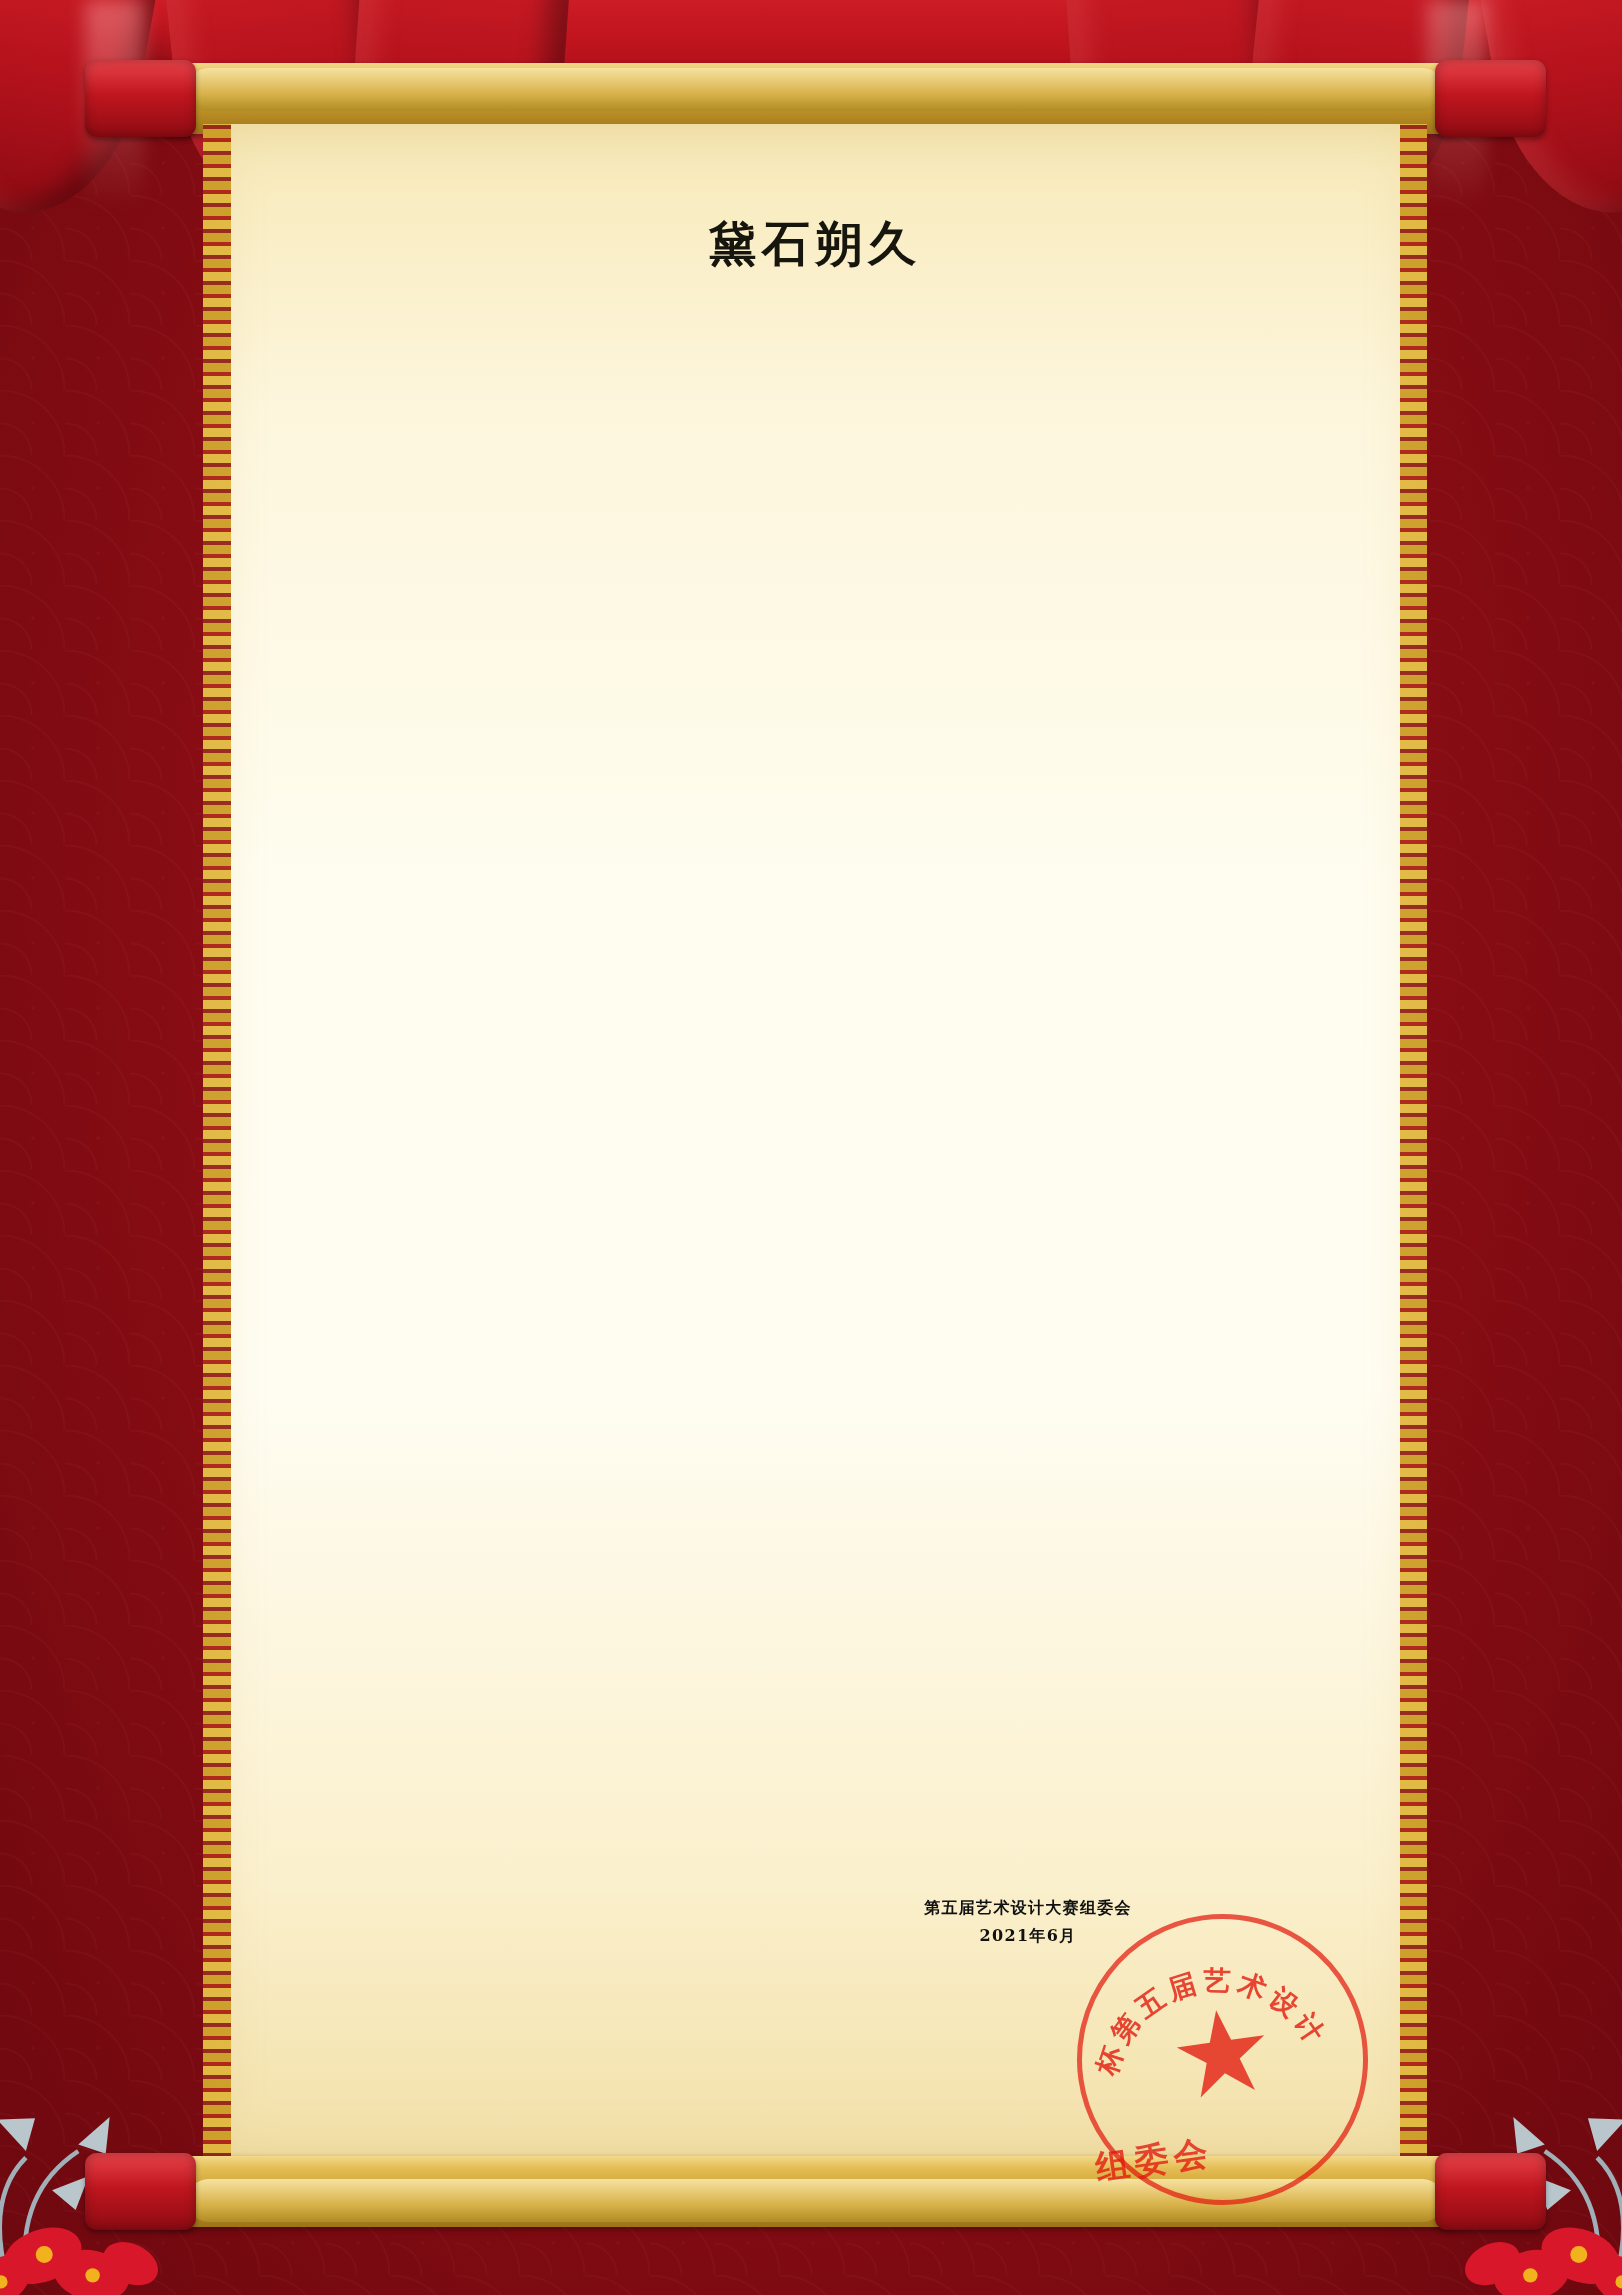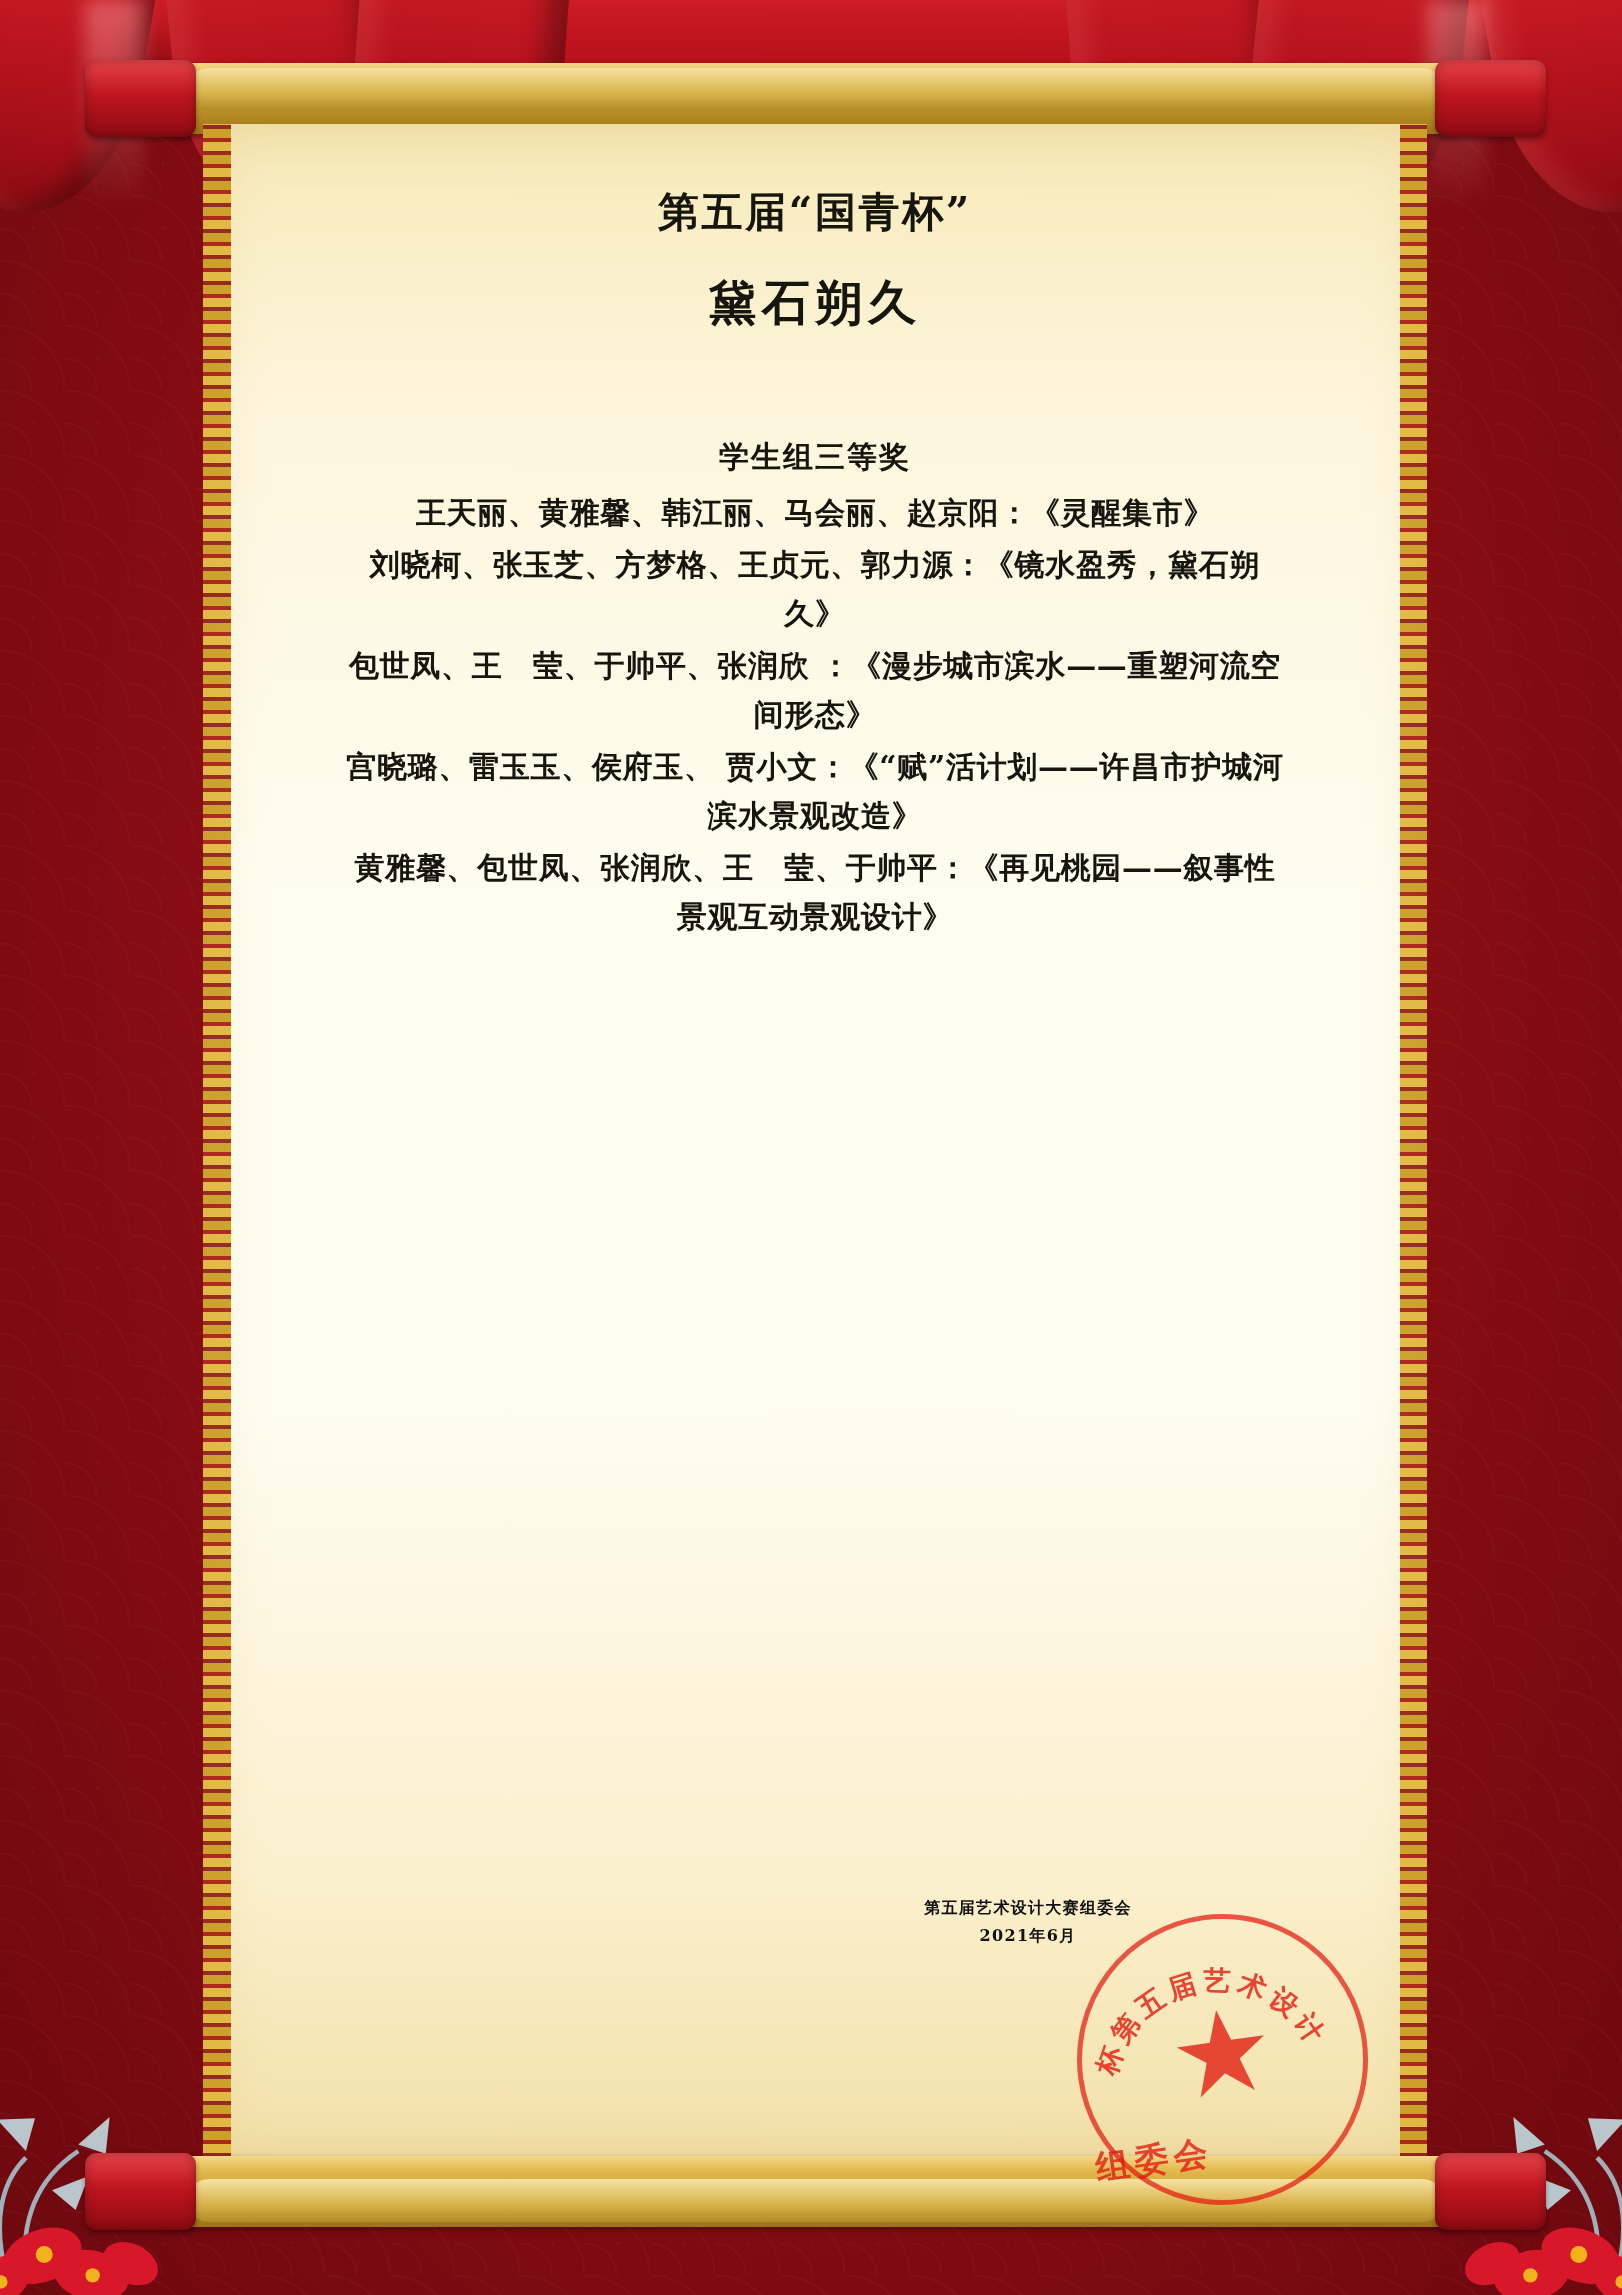--- a/index.html
+++ b/index.html
@@ -315,33 +315,24 @@
     <div class="rod-curl top"></div>
     <div class="rod-cap l"></div>
     <div class="rod-cap r"></div>
   </div>
 
   <div class="paper">
     <div class="paper-edge l"></div>
     <div class="paper-edge r"></div>
 
     <div class="content">
-      <div class="title-line">第五届“国青杯”</div>
 
 
       <div class="school">黛石朔久</div>
 
-      <div class="award-group">
-        <div class="group-title">学生组三等奖</div>
-        <div class="entry">王天丽、黄雅馨、韩江丽、马会丽、赵京阳：《灵醒集市》</div>
-        <div class="entry">刘晓柯、张玉芝、方梦格、王贞元、郭力源：《镜水盈秀，黛石朔久》</div>
-        <div class="entry">包世凤、王　莹、于帅平、张润欣 ：《漫步城市滨水——重塑河流空间形态》</div>
-        <div class="entry">宫晓璐、雷玉玉、侯府玉、 贾小文：《“赋”活计划——许昌市护城河滨水景观改造》</div>
-        <div class="entry">黄雅馨、包世凤、张润欣、王　莹、于帅平：《再见桃园——叙事性景观互动景观设计》</div>
-      </div>
     </div>
 
     <div class="seal-block">
       <div class="seal-text">第五届艺术设计大赛组委会</div>
       <div class="seal-text">2021年6月</div>
     </div>
 
     <div class="seal">
       <div class="seal-inner"></div>
       <div class="seal-arc">

